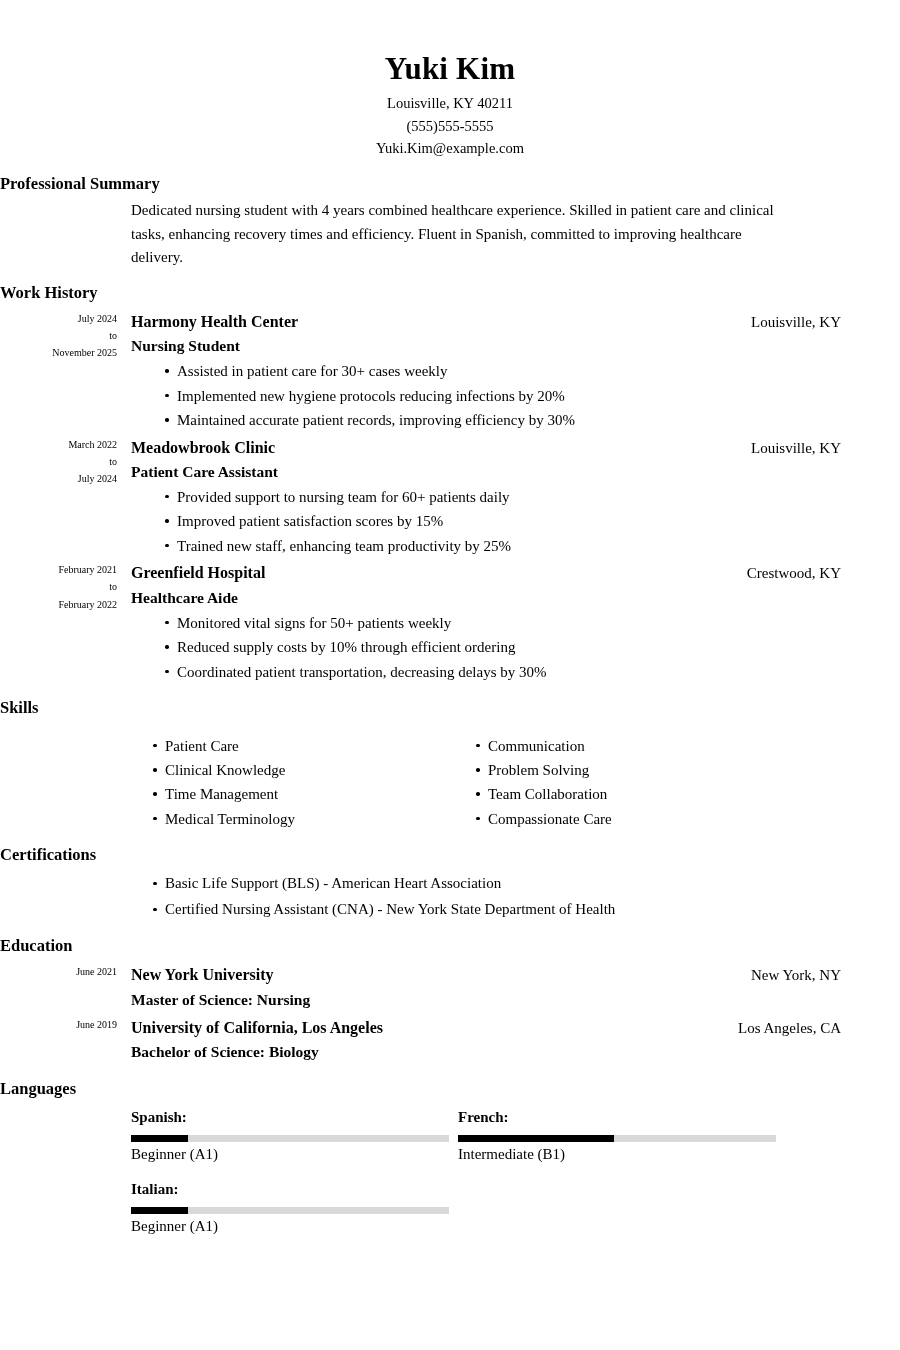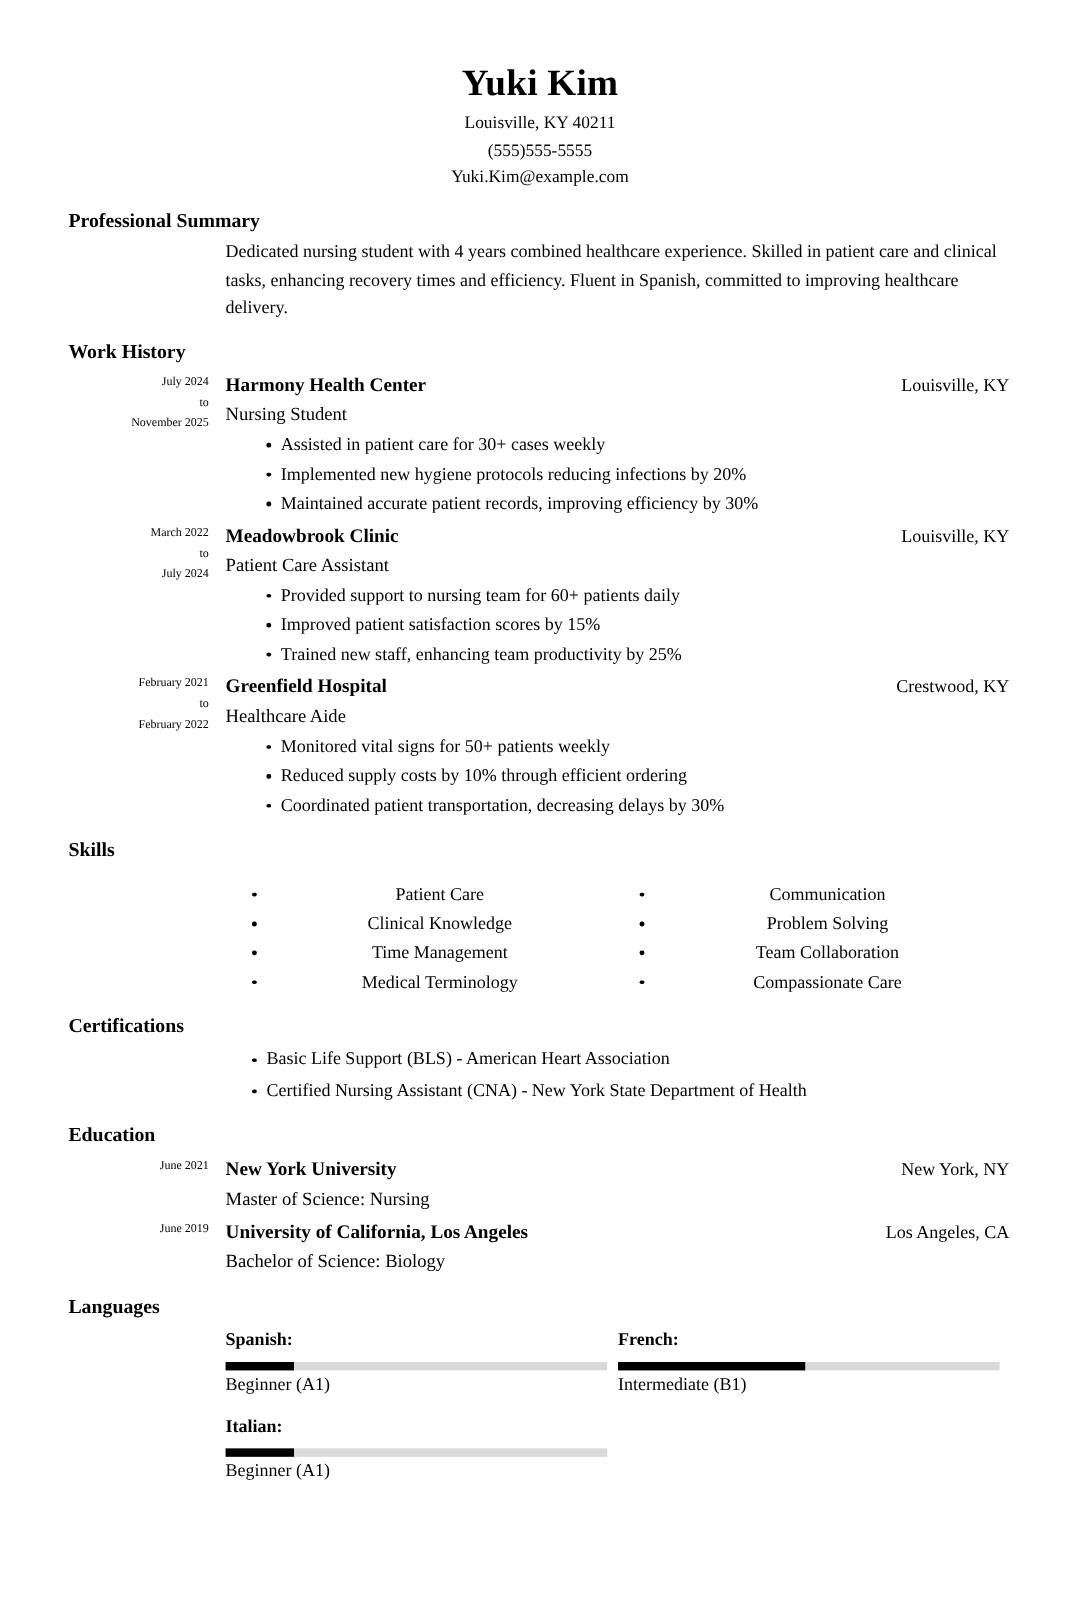--- a/index.html
+++ b/index.html
@@ -39,21 +39,20 @@
   .contact-line {
     font-size: 14.5px;
     line-height: 1.55;
     margin: 0;
     text-align: center;
   }
 
   
   .section {
     margin-top: 14px;
-    padding-left: 57px;
     padding-right: 59px;
   }
   .section-title {
     font-size: 16.5px;
     font-weight: bold;
     line-height: 1.2;
     margin: 0 0 6px 0;
   }
 
   
@@ -95,21 +94,21 @@
     line-height: 1.6;
   }
   .entry-loc {
     font-size: 15px;
     line-height: 1.6;
     white-space: nowrap;
     padding-left: 16px;
   }
   .entry-role {
     font-size: 15.5px;
-    font-weight: normal;
+    font-weight: bold;
     line-height: 1.6;
   }
 
   ul.bullets {
     list-style: none;
     margin: 0;
     padding: 0;
   }
   ul.bullets li {
     position: relative;
@@ -126,21 +125,20 @@
     height: 3.5px;
     background: #000;
     border-radius: 50%;
   }
 
   
   .two-col {
     display: flex;
     margin-left: 131px;
     margin-top: 16px;
-    text-align: center;
   }
   .two-col .col { width: 323px; flex: 0 0 323px; }
   .two-col ul.plainbullets {
     list-style: none;
     margin: 0;
     padding: 0;
   }
   .two-col ul.plainbullets li {
     position: relative;
     font-size: 15px;

